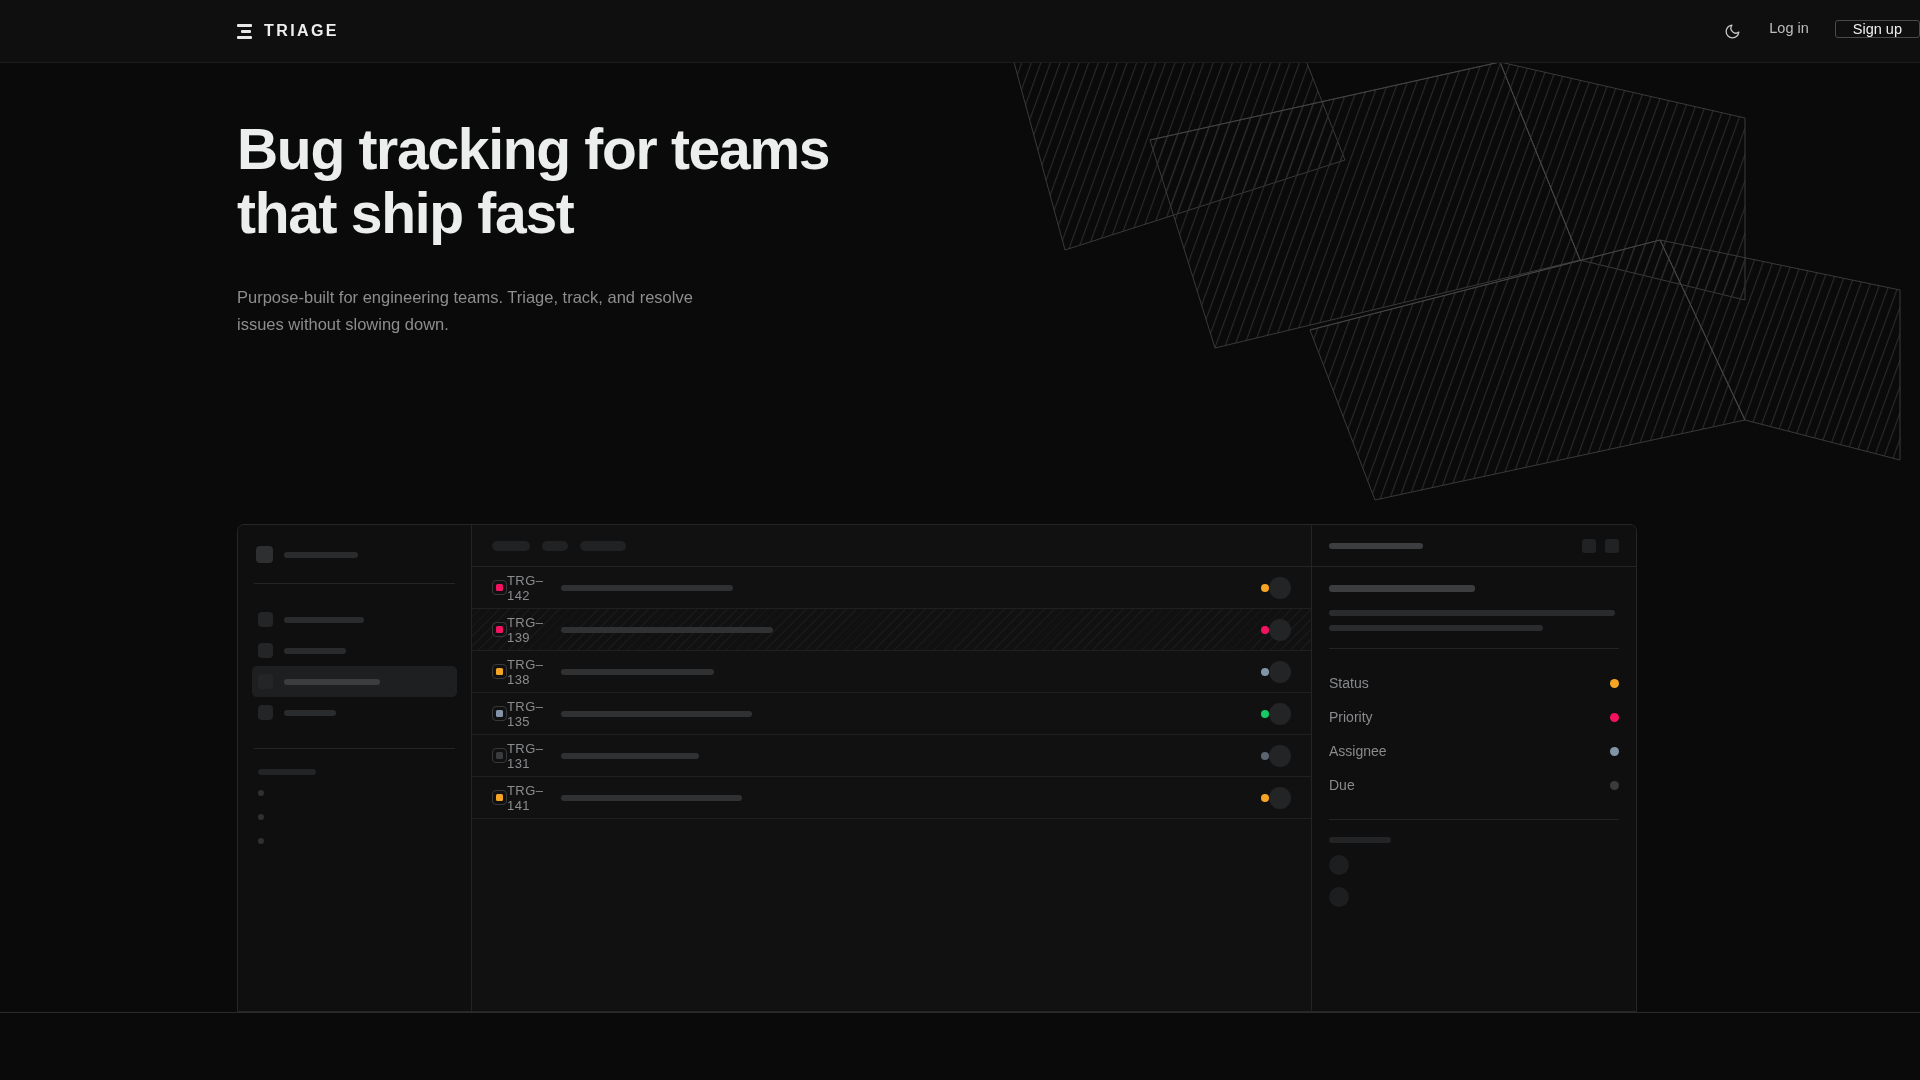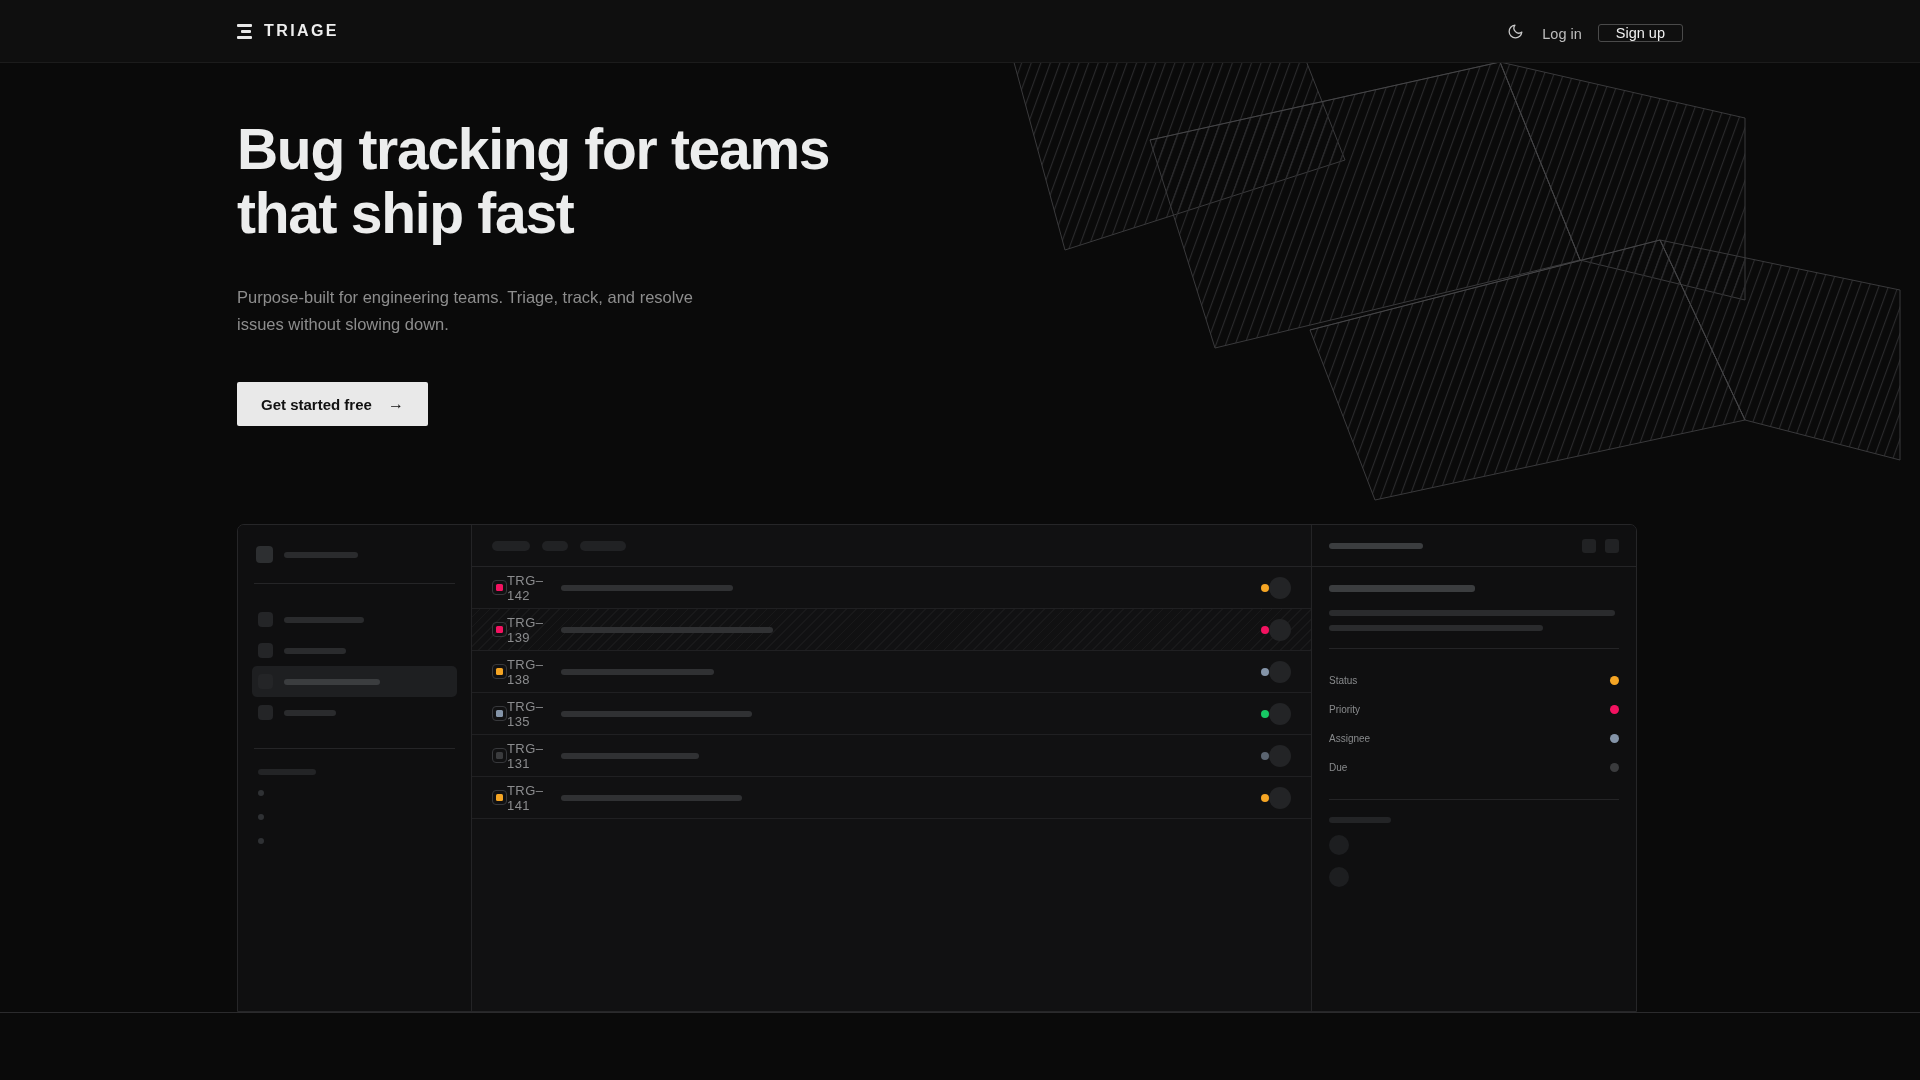--- a/index.html
+++ b/index.html
@@ -26,22 +26,22 @@
   .nav-left { display:flex; align-items:center; gap:12px; margin-left:237px; }
   .logo-mark { display:flex; flex-direction:column; gap:3px; width:15px; }
   .logo-mark i { display:block; height:3px; background:#e8e8e8; border-radius:1px; }
   .logo-mark i:nth-child(1){ width:15px; }
   .logo-mark i:nth-child(2){ width:10px; margin-left:4px; }
   .logo-mark i:nth-child(3){ width:15px; }
   .brand {
     color:#eeeeee; font-size:16px; font-weight:700; letter-spacing:2.4px;
   }
   .nav-right {
-    margin-left:auto; margin-right:237px;
-    display:flex; align-items:flex-end; gap:16px;
+    margin-left:auto; 
+    display:flex; align-items:flex-start; gap:26px;
   }
   .moon-btn {
     width:22px; height:22px; display:flex; align-items:center; justify-content:center;
     color:#c9c9c9; cursor:pointer;
   }
   .login-link { color:#bdbdbd; font-size:14.5px; cursor:pointer; }
   .signup-btn {
     border:1px solid #4a4a4a; color:#f0f0f0;
     font-size:14.5px; padding:0 17px; background:transparent;
     border-radius:3px; cursor:pointer; font-family:inherit;
@@ -129,21 +129,21 @@
   
   .m-detail { width:324px; flex:0 0 324px; display:flex; flex-direction:column; background:#0f0f10; }
   .d-head {
     height:42px; flex:0 0 42px; border-bottom:1px solid #242426;
     display:flex; align-items:center; padding:0 17px; gap:10px;
   }
   .iconbtn { width:14px; height:14px; border-radius:3px; background:#212224; }
   .d-body { padding:18px 17px 0 17px; }
   .d-divider { height:1px; background:#242426; margin:17px 0; }
   .d-field { display:flex; align-items:center; justify-content:space-between; padding:9px 0; }
-  .d-label { color:#888a8c; font-size:10px; }
+  .d-label { color:#888a8c; font-size:14px; }
   .d-dot { width:9px; height:9px; border-radius:50%; }
   .d-foot { padding:0 17px; }
   .c-avatar { width:20px; height:20px; border-radius:50%; background:#1d1e20; margin:12px 0; }
 </style>
 </head>
 <body>
 
 <div class="page">
 
   <div class="deco">
@@ -188,24 +188,20 @@
       <button class="signup-btn">Sign up</button>
     </div>
   </div>
 
   <div class="hero">
     <h1>
       <span>Bug tracking for teams</span><br>
       <span>that ship fast</span>
     </h1>
     <p>Purpose-built for engineering teams. Triage, track, and resolve issues without slowing down.</p>
-    <button class="cta">
-      <span>Get started free</span>
-      <span class="arrow">→</span>
-    </button>
   </div>
 
   <div class="mock">
 
     <div class="m-side">
       <div class="s-head">
         <span class="sq"></span>
         <span class="bar" style="width:74px"></span>
       </div>
       <div class="s-div"></div>

